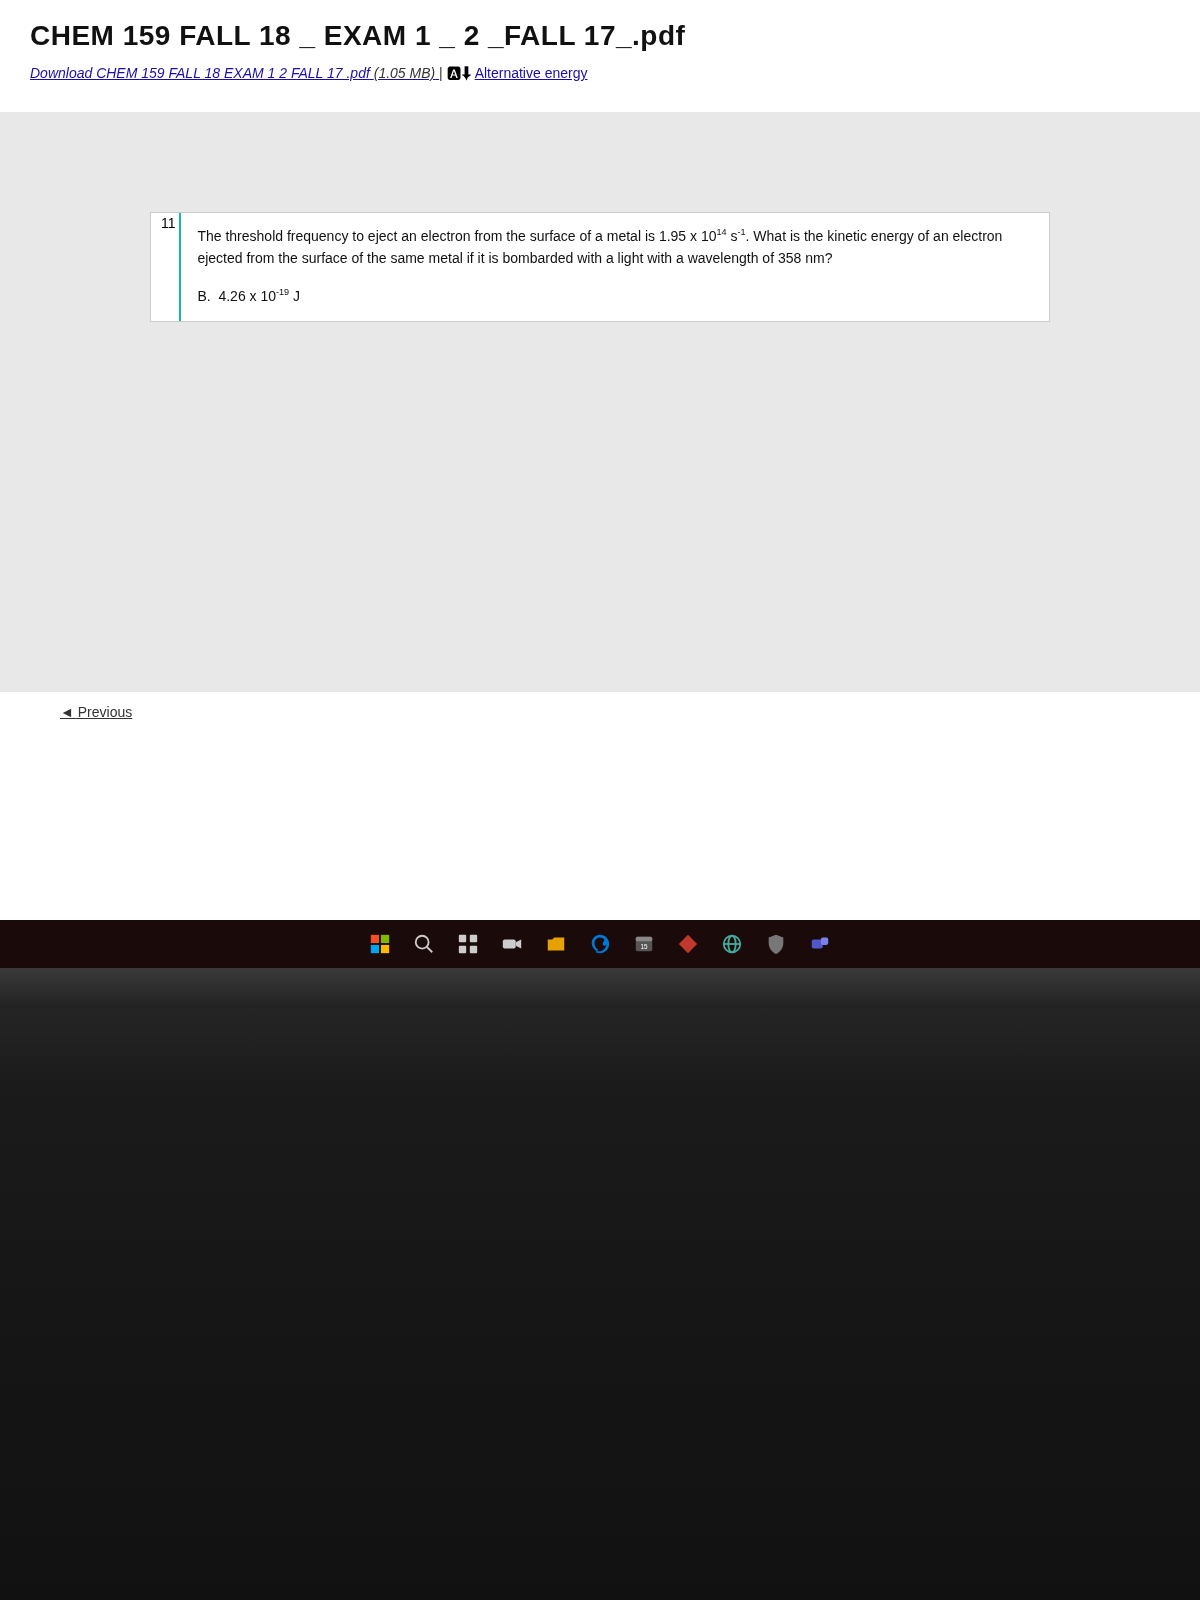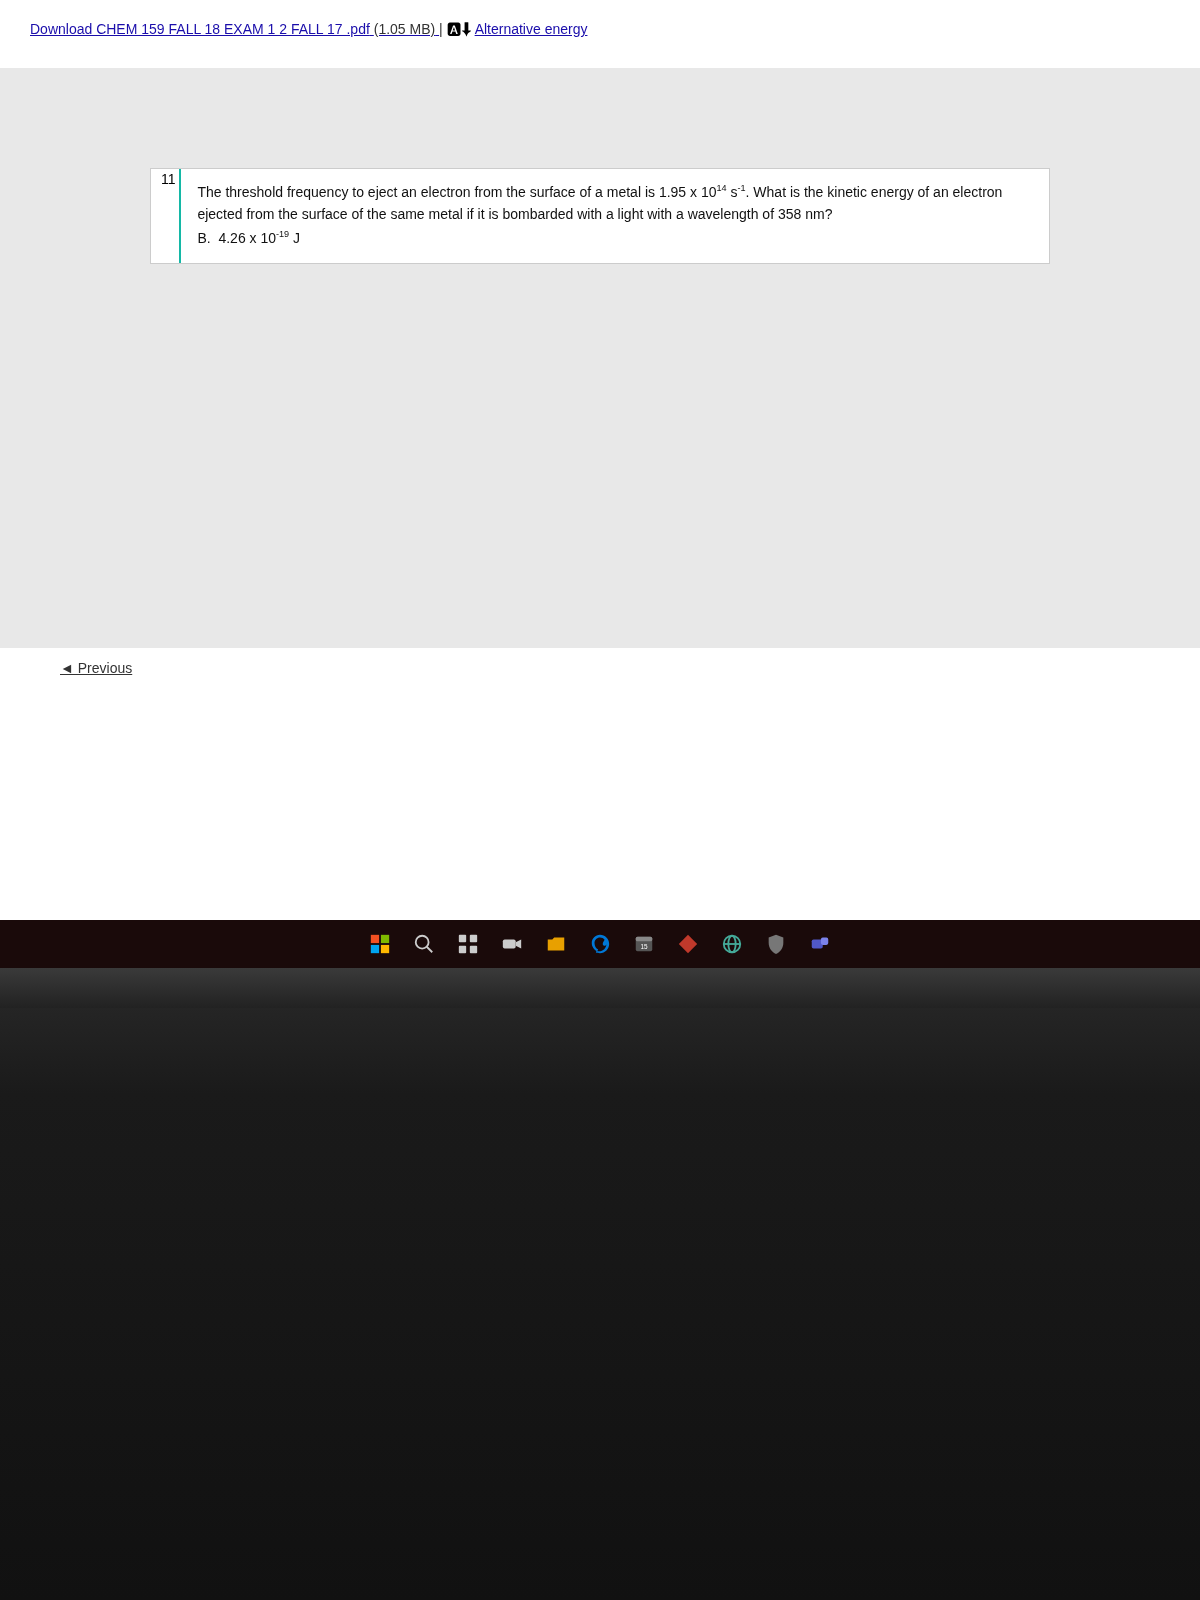--- a/index.html
+++ b/index.html
@@ -63,20 +63,21 @@
     }
 
     .question-text-area {
       padding: 12px 16px;
       font-size: 14px;
       line-height: 1.6;
       color: #111;
     }
 
     .question-text {
+      margin-bottom: 14px;
     }
 
     .answer-choices {
       list-style: none;
       padding: 0;
       margin: 0;
     }
 
     .answer-choices li {
       font-size: 14px;
@@ -143,23 +144,24 @@
       font-size: 0.65em;
       vertical-align: super;
     }
   </style>
 </head>
 <body>
 
 <div class="screen">
   <div class="browser-content">
 
+    <div class="page-title">CHEM 159 FALL 18 _ EXAM 1 _ 2 _FALL 17_.pdf</div>
 
     <div style="font-size:14px; margin-bottom:30px;">
-      <a href="#" style="color:#1a0dab; text-decoration:underline;">
+      <a href="#" style="color:#1a0dab; text-decoration:underline;font-style:italic;">
         <span>Download CHEM 159 FALL 18   EXAM 1   2  FALL 17 .pdf</span>
         <span style="color:#333; text-decoration:none;">(1.05 MB)</span>
       </a>
       <span style="color:#333;"> | </span>
       <span style="font-size:16px;">🅰⬇</span>
       <a href="#" style="color:#1a0dab; text-decoration:underline;">Alternative energy</a>
     </div>
 
     <div class="pdf-viewer-area">
 

